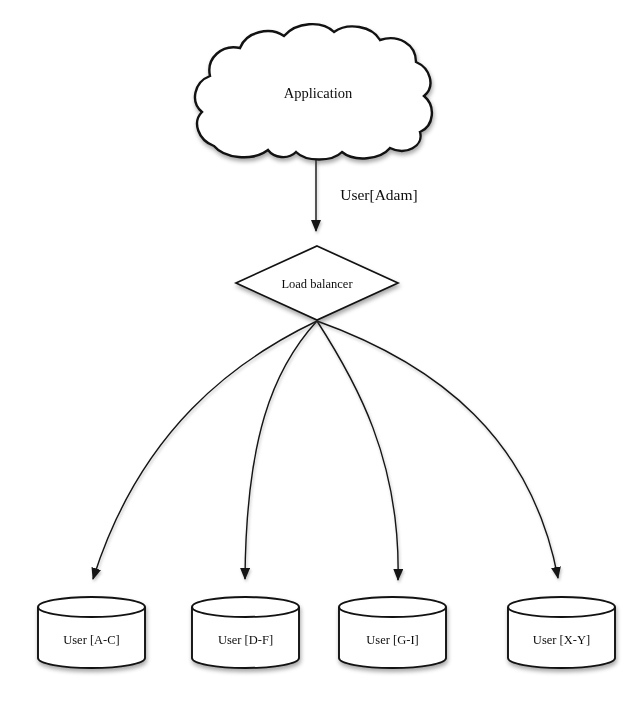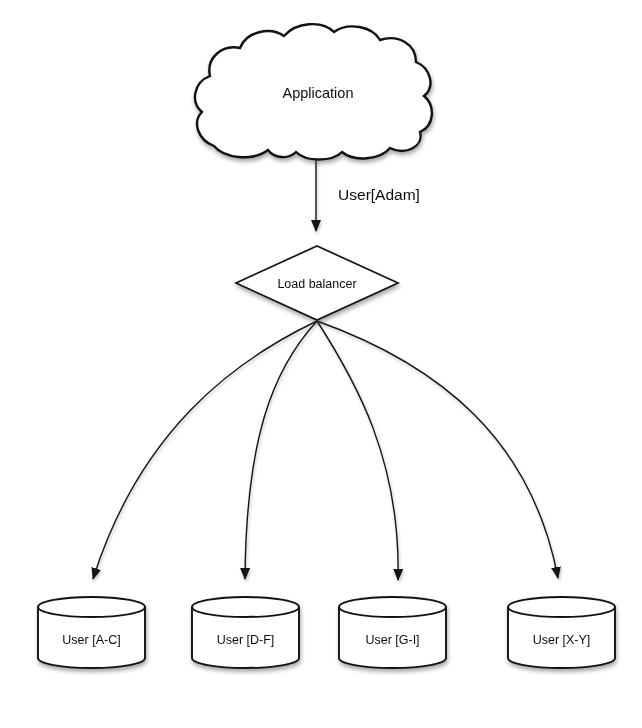--- a/index.html
+++ b/index.html
@@ -6,21 +6,21 @@
     margin: 0;
     padding: 0;
     background: #ffffff;
   }
   #canvas {
     position: relative;
     width: 642px;
     height: 728px;
     background: #ffffff;
     overflow: hidden;
-    font-family: Liberation Sans, sans-serif;
+    font-family: Liberation Serif, serif;
   }
   svg { display: block; }
   .shape {
     fill: #ffffff;
     stroke: #121212;
   }
   .cloud-shape   { stroke-width: 2.4; }
   .diamond-shape { stroke-width: 1.7; }
   .cyl-shape     { stroke-width: 1.9; }
   .connector {

